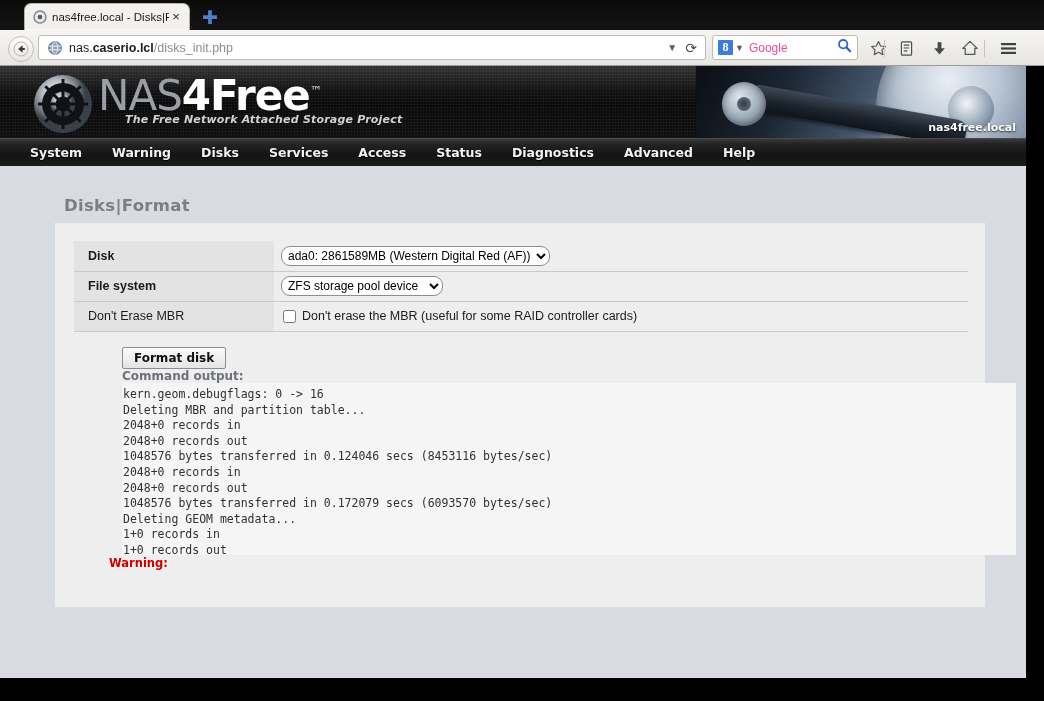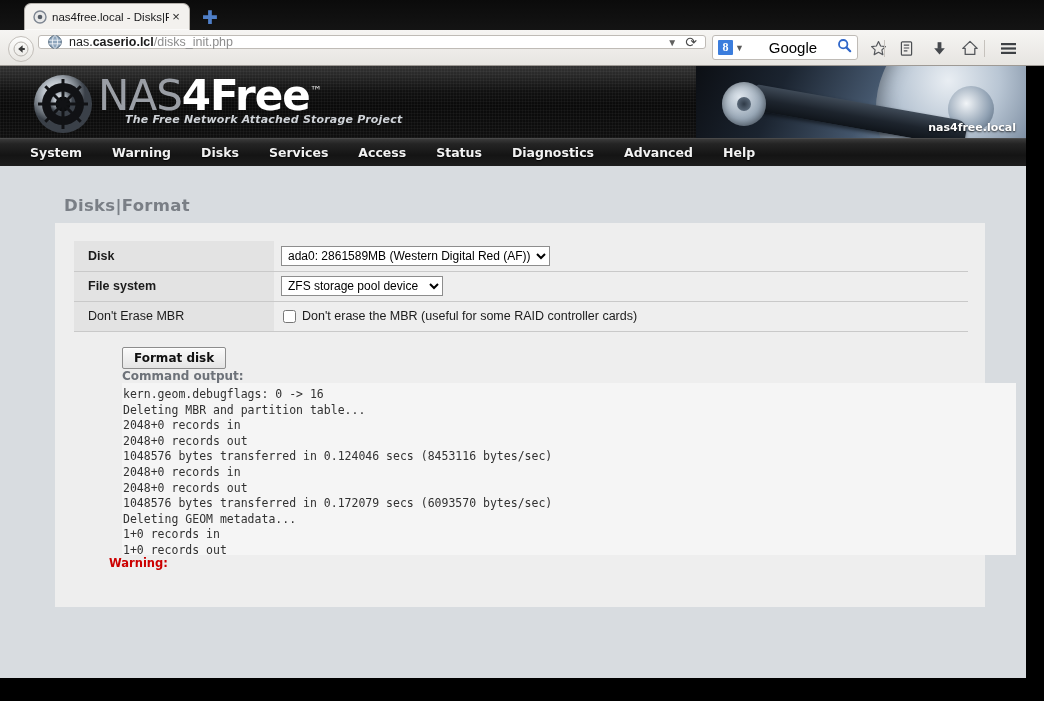--- a/index.html
+++ b/index.html
@@ -47,21 +47,21 @@
     border-bottom:1px solid #9e9a95;
     box-sizing:border-box;
   }
   .backbtn {
     position:absolute; left:8px; top:6px; width:24px; height:24px;
     border-radius:50%; border:1px solid #c3bfba;
     background: linear-gradient(#fdfdfc, #e9e7e3);
     display:flex; align-items:center; justify-content:center;
   }
   .urlbar {
-    position:absolute; left:38px; top:5px; width:668px; height:14px;
+    position:absolute; left:38px; top:5px; width:668px; height:25px;
     background:#fff; border:1px solid #bfbbb6; border-radius:3px;
     display:flex; align-items:center; box-sizing:border-box;
   }
   .globe { width:16px; height:16px; margin:0 6px 0 8px; flex:0 0 16px; }
   .urltext { font-size:12.5px; color:#8d8d8d; white-space:nowrap; flex:1 1 auto; }
   .urltext b { color:#1c1c1c; font-weight:bold; }
   .urltext .scheme-host { color:#1c1c1c; }
   .url-chevron { color:#60605f; font-size:10px; margin-right:8px; }
   .url-reload { color:#4a4a4a; font-size:14px; margin-right:8px; font-family:"DejaVu Sans", sans-serif; }
 
@@ -70,21 +70,21 @@
     background:#fff; border:1px solid #bfbbb6; border-radius:3px;
     display:flex; align-items:center; box-sizing:border-box;
   }
   .gicon {
     width:15px; height:15px; background:#3b7ddd; color:#fff;
     font-size:12px; font-weight:bold; line-height:15px; text-align:center;
     margin:0 2px 0 5px; flex:0 0 15px; border-radius:1px;
     font-family:"Liberation Serif", serif;
   }
   .s-chevron { color:#5a5a5a; font-size:9px; margin-right:5px; }
-  .s-placeholder { font-size:15px; color:#000000; flex:1 1 auto;text-align:center; }
+  .s-placeholder { font-size:12px; color:#ec4899; flex:1 1 auto; }
   .s-mag { margin-right:5px; }
 
   .tbbtn { position:absolute; top:6px; width:24px; height:24px; display:flex; align-items:center; justify-content:center; }
   .tb-star { left:866px; }
   .tb-reader { left:894px; }
   .tb-down { left:927px; }
   .tb-home { left:958px; }
   .tb-menu { left:996px; }
   .tb-sep { position:absolute; top:10px; width:1px; height:17px; background:#c6c2bd; }
 
@@ -186,21 +186,21 @@
   }
   .lbl-cell.bold { font-weight:bold; }
   .val-cell {
     height:30px; border-bottom:1px solid #c9c9c9;
     padding-left:7px !important; box-sizing:border-box;
   }
 
   select.w95 {
     font-family:"Liberation Sans", sans-serif; font-size:12px;
     height:20px; padding:1px 2px; border:1px solid #8d8d8d; background:#fff;
-    color:#000; border-radius:0;
+    color:#000; border-radius:9px;
   }
   .chkline { display:flex; align-items:center; }
   .chkline input { margin:0 6px 0 2px; width:13px; height:13px; }
   .chkline span { font-size:12.5px; color:#1b1b1b; }
 
   .fmtbtn {
     position:absolute; left:67px; top:336px;
     font-family:"DejaVu Sans", sans-serif; font-size:12px; font-weight:bold;
     color:#111; background: linear-gradient(#fbfbfb,#e4e4e4);
     border:1px solid #8d8d8d; border-radius:2px;

